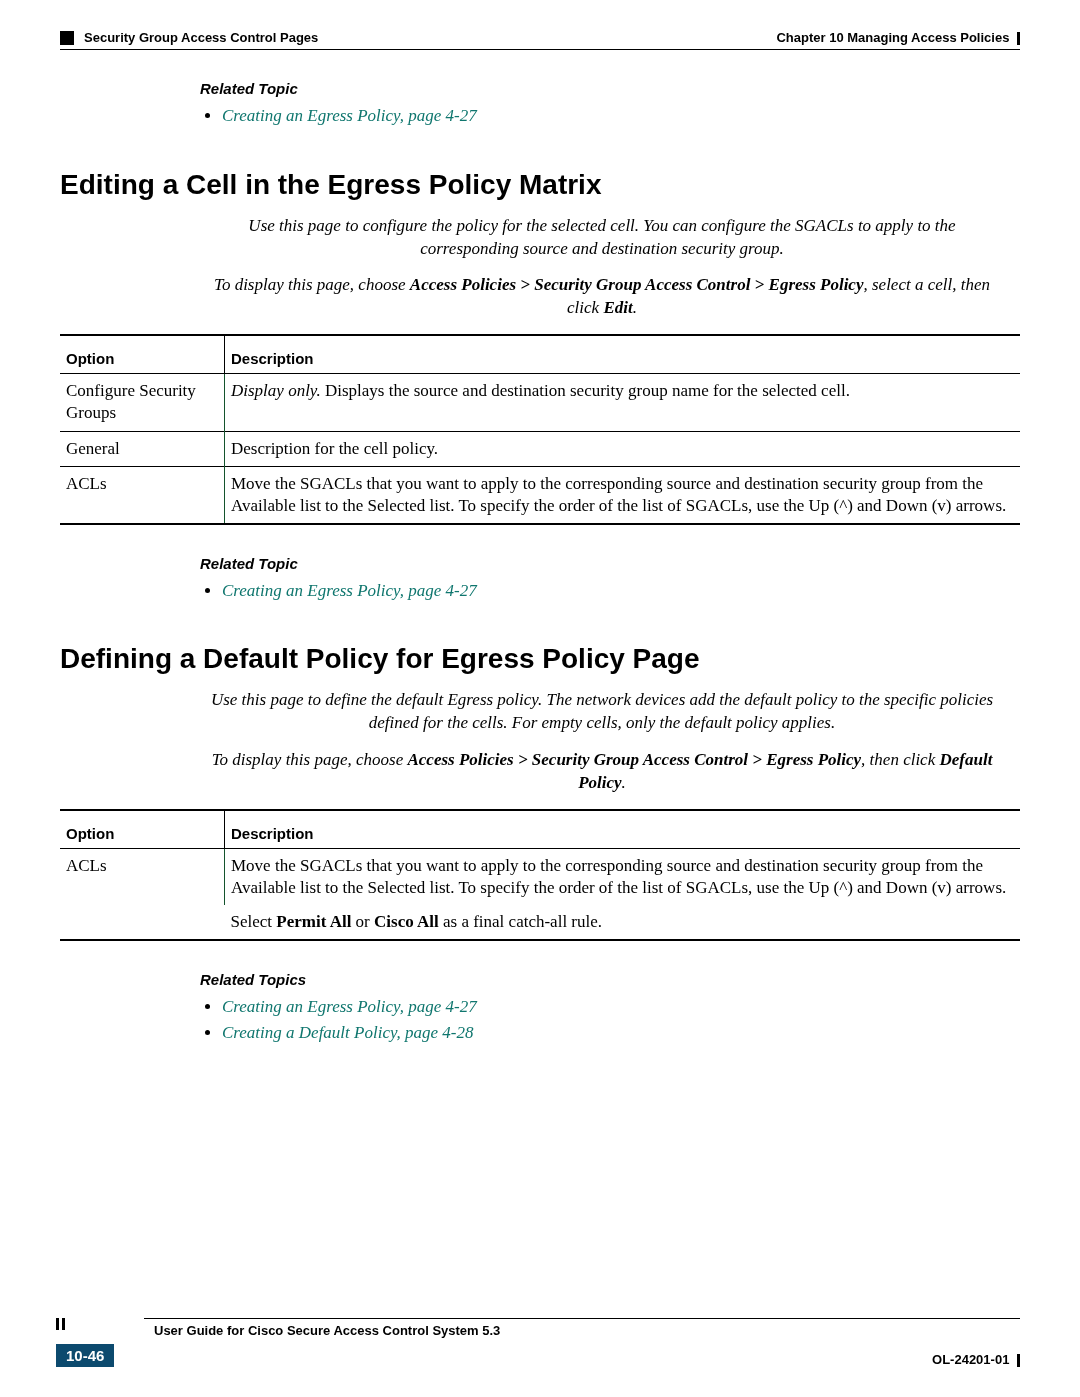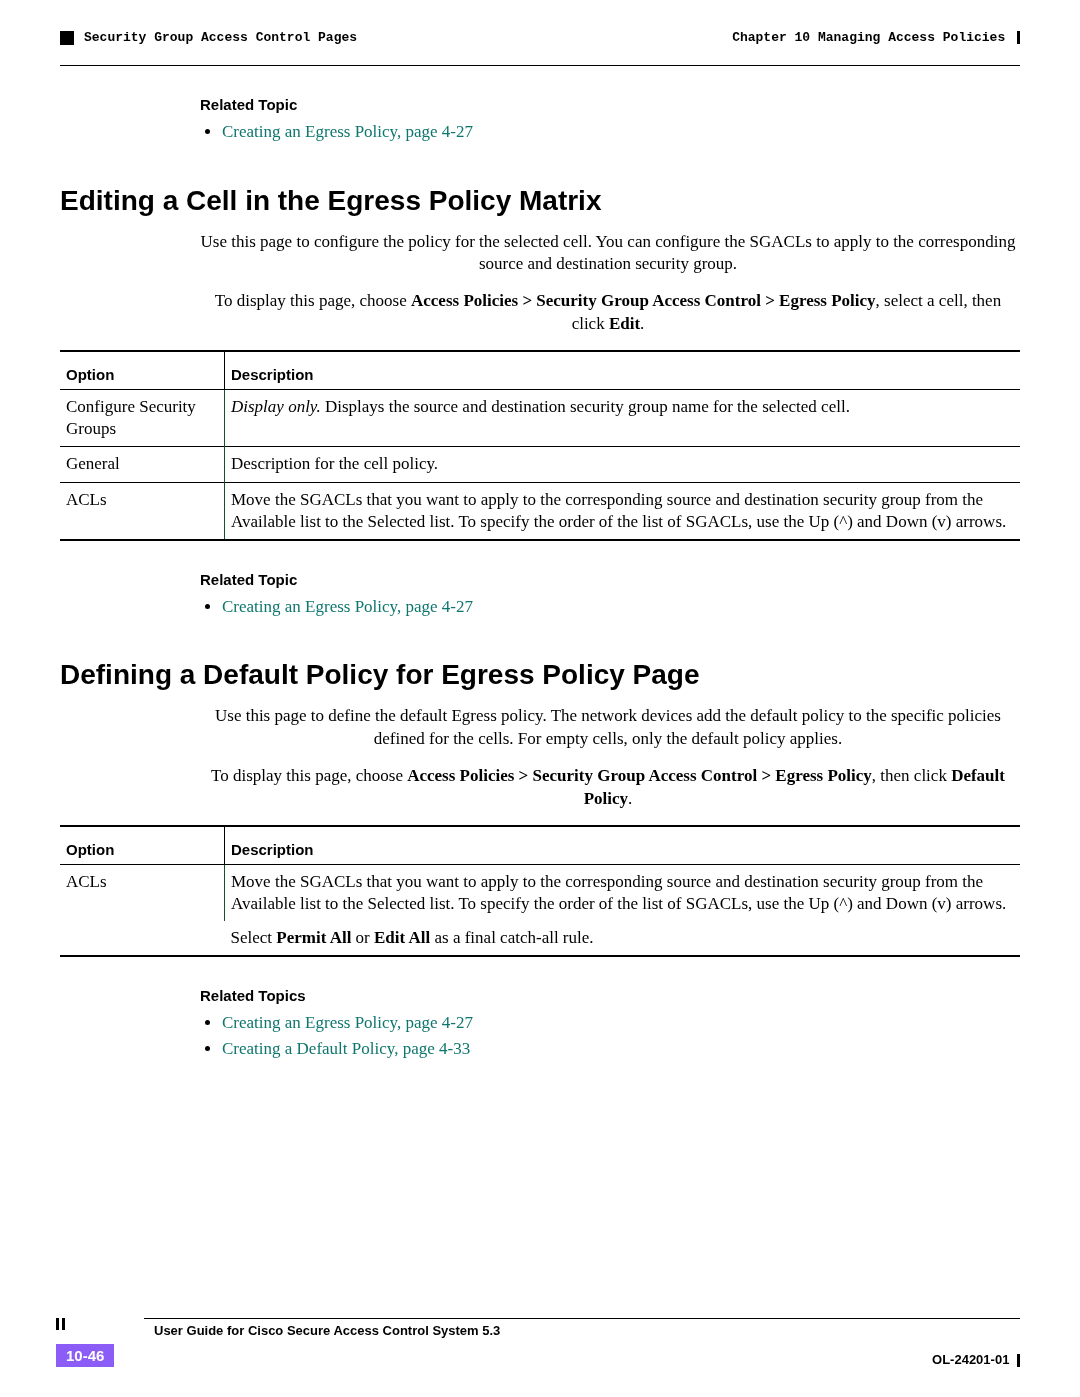--- a/index.html
+++ b/index.html
@@ -13,24 +13,24 @@
   .page {
     padding: 30px 60px 40px 60px;
     box-sizing: border-box;
     position: relative;
     min-height: 1397px;
   }
   .header-row {
     display: flex;
     justify-content: space-between;
     align-items: flex-end;
-    font-family: Liberation Mono, monospace;
+    font-family: Liberation Sans, sans-serif;
     font-size: 13px;
     font-weight: bold;
-    margin-bottom: 20px;
+    margin-bottom: 4px;
   }
   .header-left {
     display: flex;
     align-items: center;
     gap: 10px;
   }
   .header-square {
     width: 14px;
     height: 14px;
     background: #000;
@@ -44,21 +44,22 @@
     display:inline-block;
     width:3px;
     height:13px;
     background:#000;
     margin-left:4px;
     vertical-align:middle;
   }
 
   .indent-block {
     margin-left: 140px;
-    margin-right: 4px;
+    margin-right: 16px;
+    font-style: italic;
   }
   .related-topic-heading {
     font-family: Arial, Helvetica, sans-serif;
     font-size: 15px;
     font-weight: bold;
     margin-bottom: 6px;
     margin-top: 30px;
   }
   ul.topic-list {
     margin: 0 0 0 22px;
@@ -142,21 +143,21 @@
     justify-content: space-between;
     align-items: flex-end;
     font-family: Arial, Helvetica, sans-serif;
     font-size: 13px;
     font-weight: bold;
   }
   .footer-book {
     margin-left: 80px;
   }
   .page-num-box {
-    background: #8b5cf6;
+    background: #0c4a6e;
     color: #fff;
     padding: 3px 10px;
     font-family: Arial, Helvetica, sans-serif;
     font-size: 15px;
     font-weight: bold;
     display: inline-block;
     margin-top: 4px;
   }
   .footer-left-marks {
     display:inline-block;
@@ -247,34 +248,34 @@
         <tr>
       <th class="col1">Option</th>
       <th>Description</th>
     </tr>
     <tr>
       <td rowspan="2" style="border-bottom:2px solid #000">ACLs</td>
       <td style="border-bottom:none">Move the SGACLs that you want to apply to the corresponding source and destination security group from the Available list to the Selected list. To specify the order of the list of SGACLs, use the Up (^) and Down (v) arrows.</td>
     </tr>
     <tr>
       <td style="border-top:none">
-        <span>Select </span><span class="boldspan">Permit All</span><span> or </span><span class="boldspan">Edit All</span><span> as a final catch-all rule.</span>
+        <span>Select </span><span class="boldspan">Permit All</span><span> or </span><span class="boldspan">Cisco All</span><span> as a final catch-all rule.</span>
       </td>
     </tr>
   </tbody>
     </table>
 
   <div class="indent-block">
     <div class="related-topic-heading">Related Topics</div>
     <ul class="topic-list">
       <li>
         <span class="link">Creating an Egress Policy, page 4-27</span>
       </li>
       <li>
-        <span class="link">Creating a Default Policy, page 4-33</span>
+        <span class="link">Creating a Default Policy, page 4-28</span>
       </li>
     </ul>
   </div>
 
   <div class="footer">
     <div style="display:flex;align-items:flex-end;">
       <div class="footer-left-marks" style="margin-right:6px;margin-bottom:6px;">
         <span class="m"></span><span class="m"></span>
       </div>
       <div style="flex:1">

